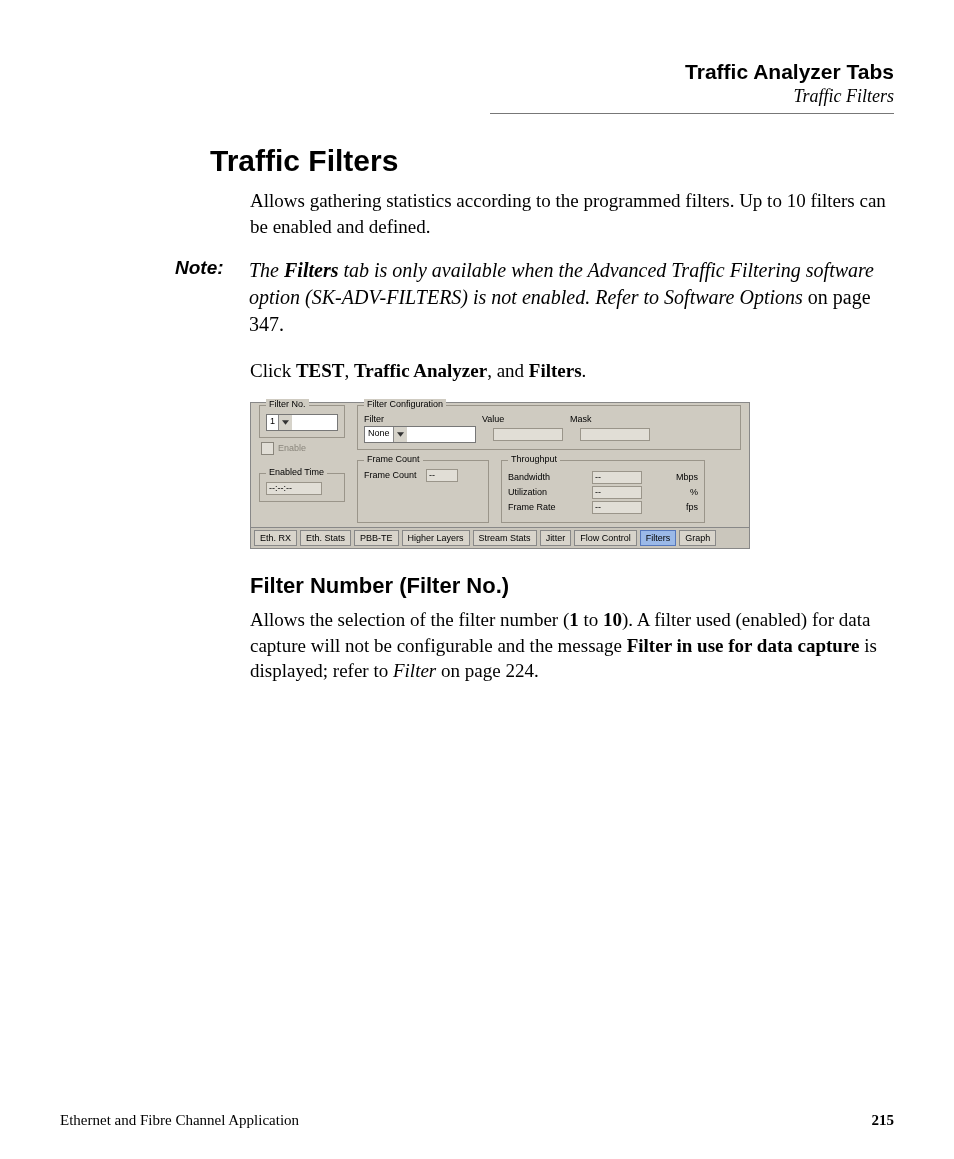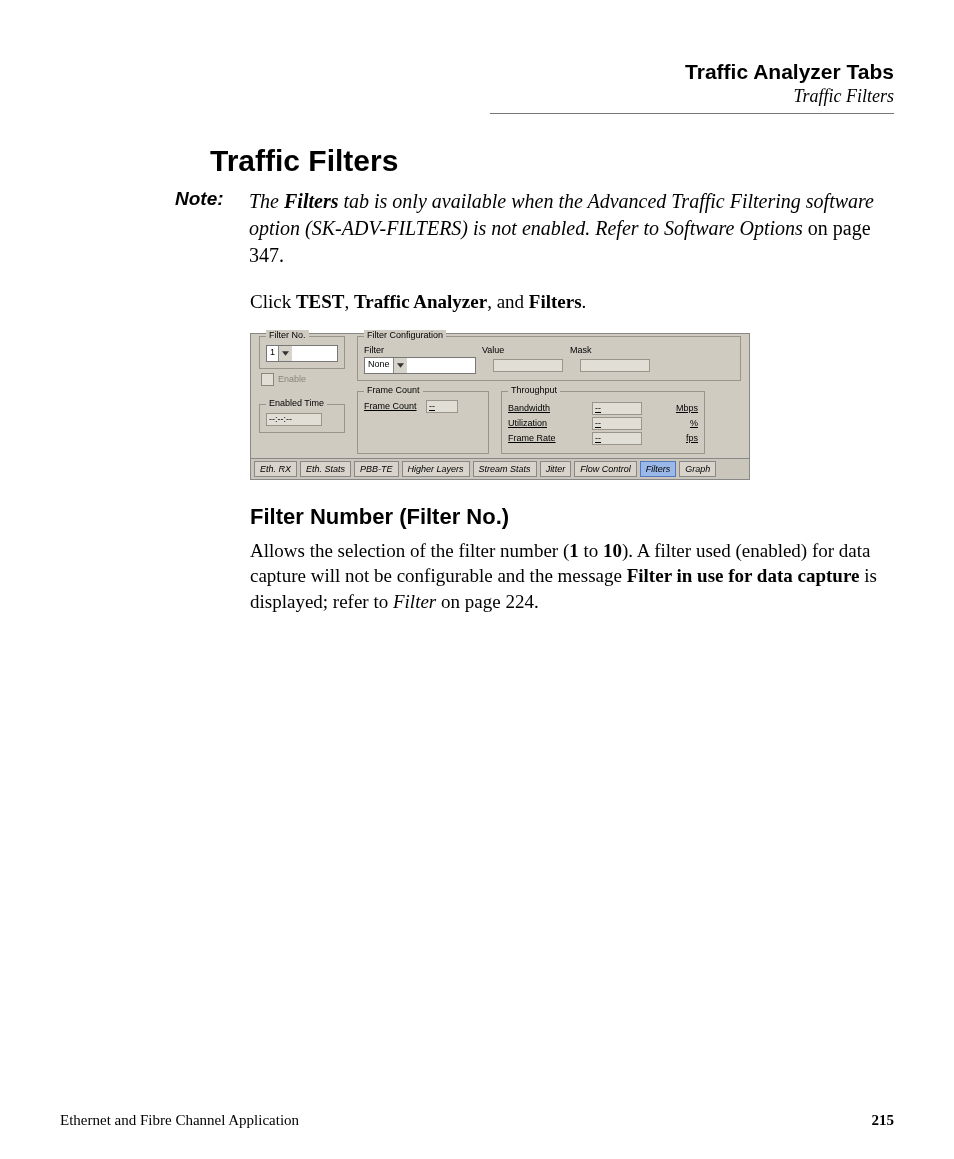--- a/index.html
+++ b/index.html
@@ -161,21 +161,20 @@
   .tp-row .field-ro { width: 50px; }
 
   .tabstrip {
     display: flex;
     background: #cac6bc;
     border: 1px solid #888;
     border-top: none;
     padding: 2px 3px;
     gap: 3px;
     flex-wrap: nowrap;
-    font-style: italic;
   }
   .tab {
     border: 1px solid #888;
     background: #d8d4cb;
     color: #000;
     padding: 1px 5px;
     font-size: 9px;
     line-height: 12px;
     white-space: nowrap;
   }
@@ -190,20 +189,21 @@
 <div class="page">
 
   <div class="header-block">
     <div class="header-title">Traffic Analyzer Tabs</div>
     <div class="header-sub">Traffic Filters</div>
     <hr class="header-rule">
   </div>
 
   <h1 class="section-title">Traffic Filters</h1>
 
+  <p class="body-para">Allows gathering statistics according to the programmed filters. Up to 10 filters can be enabled and defined.</p>
 
   <div class="note-row">
     <div class="note-label">Note:</div>
     <div class="note-body">
       <span>The </span><span class="bold">Filters</span><span> tab is only available when the Advanced Traffic Filtering software option (SK-ADV-FILTERS) is not enabled. Refer to Software Options</span><span class="nonitalic"> on page 347.</span>
     </div>
   </div>
 
   <p class="body-para">
     <span>Click </span><span class="bold">TEST</span><span>, </span><span class="bold">Traffic Analyzer</span><span>, and </span><span class="bold">Filters</span><span>.</span>
@@ -251,21 +251,21 @@
                   <svg viewBox="0 0 8 5">
                       <path d="M0 0 L8 0 L4 5 Z" fill="#333"></path>
                     </svg>
                 </div>
               </div>
               <div class="field-ro" style="width:70px;"></div>
               <div class="field-ro" style="width:70px;"></div>
             </div>
           </div>
 
-          <div class="col-middle" style="margin-top:4px;text-decoration:underline;">
+          <div class="col-middle" style="margin-top:4px;">
             <div class="groupbox fc-box">
               <div class="legend">Frame Count</div>
               <div class="row">
                 <span class="lbl" style="width:58px;">Frame Count</span>
                 <div class="field-ro" style="width:32px;">--</div>
               </div>
             </div>
 
             <div class="groupbox tp-box">
               <div class="legend">Throughput</div>

